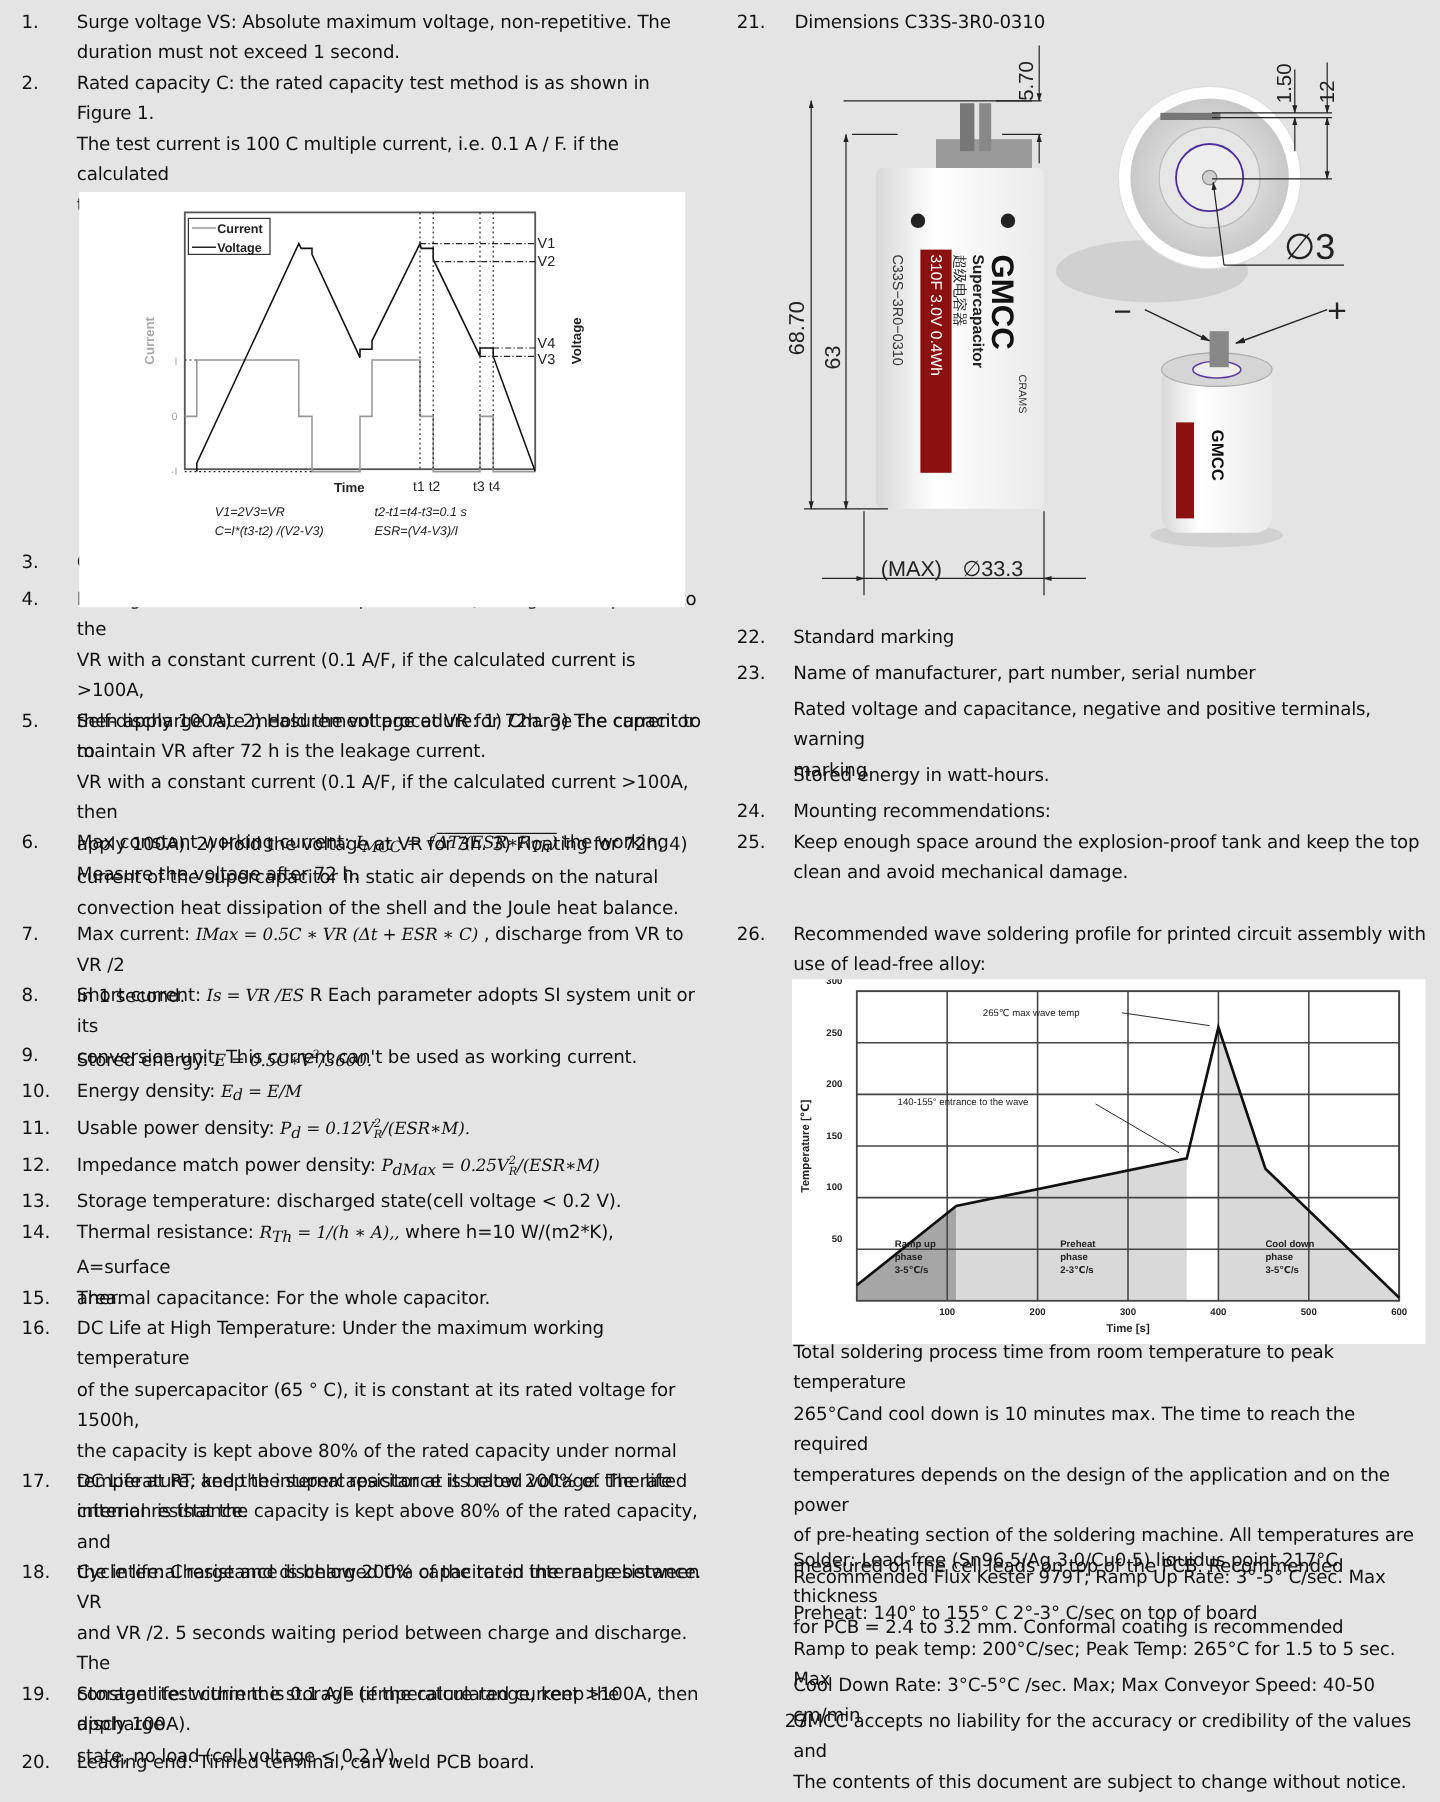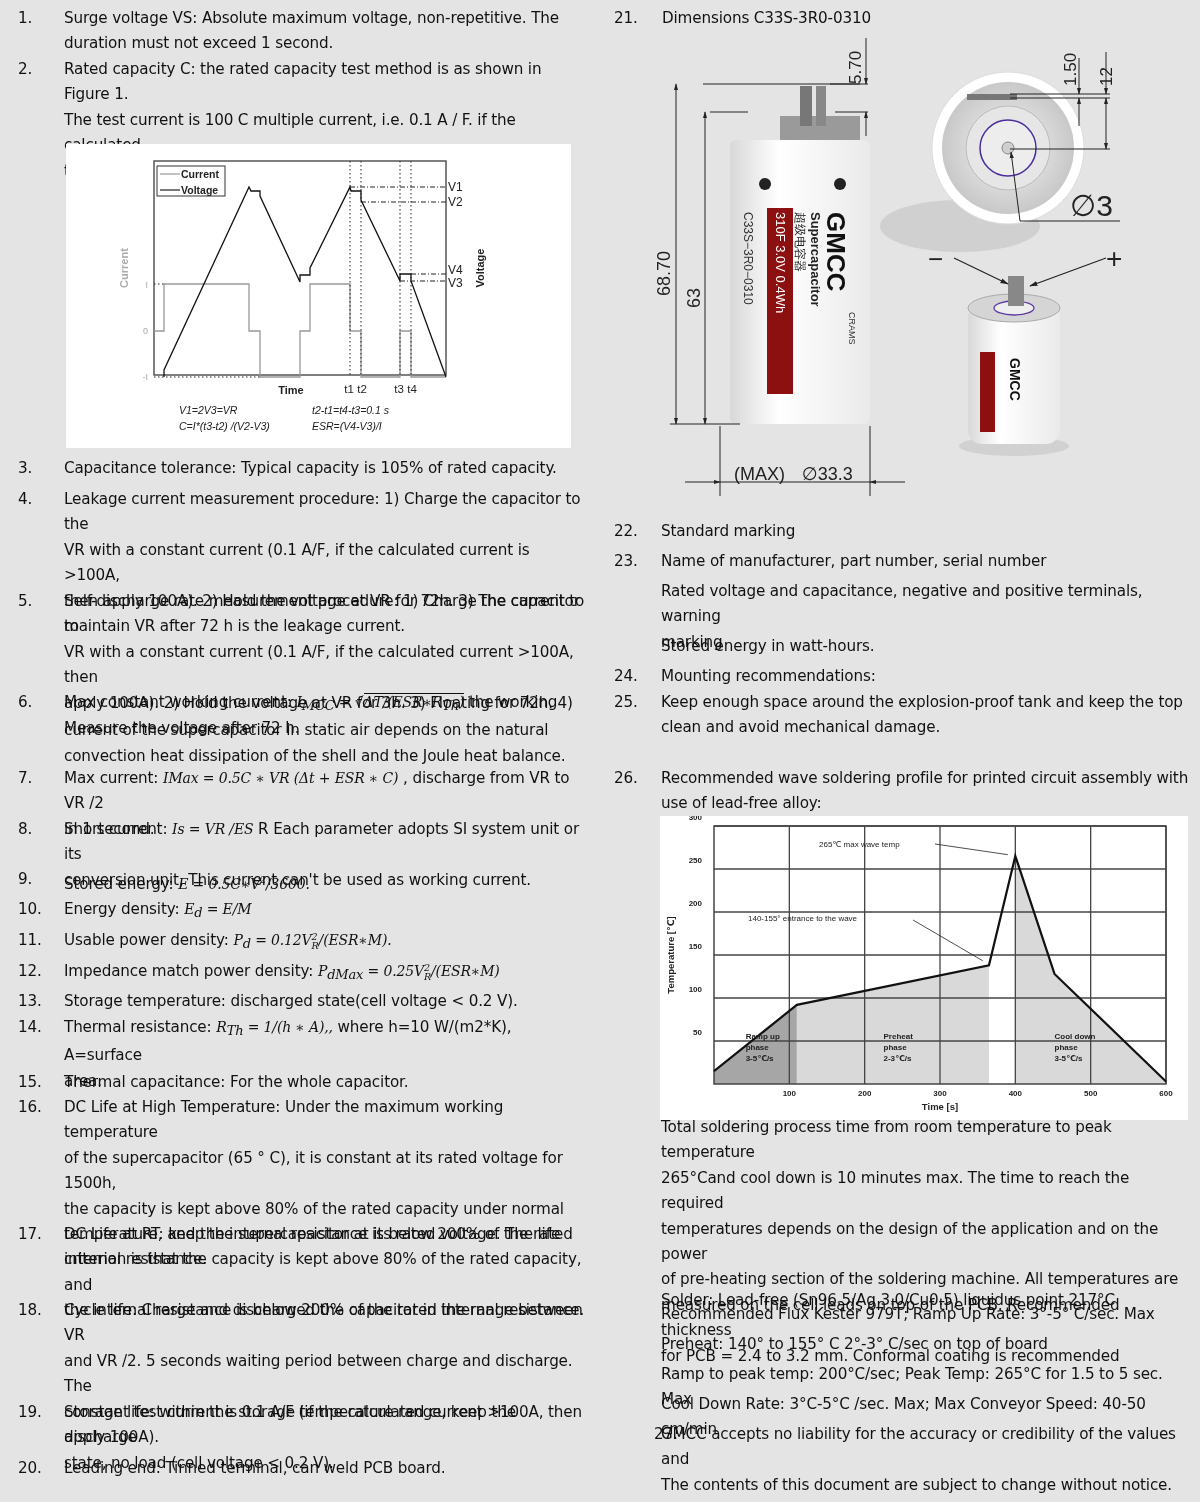--- a/index.html
+++ b/index.html
@@ -178,21 +178,21 @@
       </div>
     </div>
     <div class="item" style="top: 1456px;">
       <span class="num">20.</span>
       <div class="txt">
         <div>Leading end: Tinned terminal, can weld PCB board.</div>
       </div>
     </div>
   </div>
 
-<div class="panel" style="left:66px; top:144px; width:505px; height:304px;">
+<div class="panel" style="left:66px; top:160px; width:505px; height:346px;">
   <svg width="505" height="304" id="fig1">
     <g class="svgtext">
 
       <rect x="88" y="17" width="292" height="214" fill="none" stroke="#555" stroke-width="1.5"></rect>
 
       <rect x="91" y="22" width="68" height="30" fill="#fff" stroke="#333" stroke-width="1"></rect>
       <line x1="94" y1="30" x2="114" y2="30" stroke="#999" stroke-width="1.2"></line>
       <line x1="94" y1="46" x2="114" y2="46" stroke="#222" stroke-width="1.2"></line>
       <text x="115" y="34" font-size="10.5" font-weight="bold" fill="#222">Current</text>
       <text x="115" y="50" font-size="10.5" font-weight="bold" fill="#222">Voltage</text>

